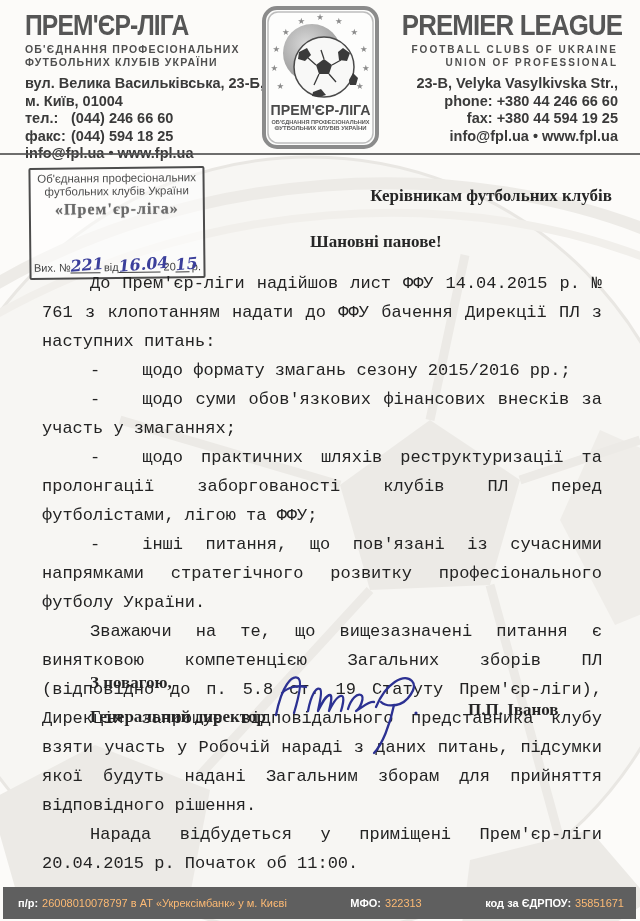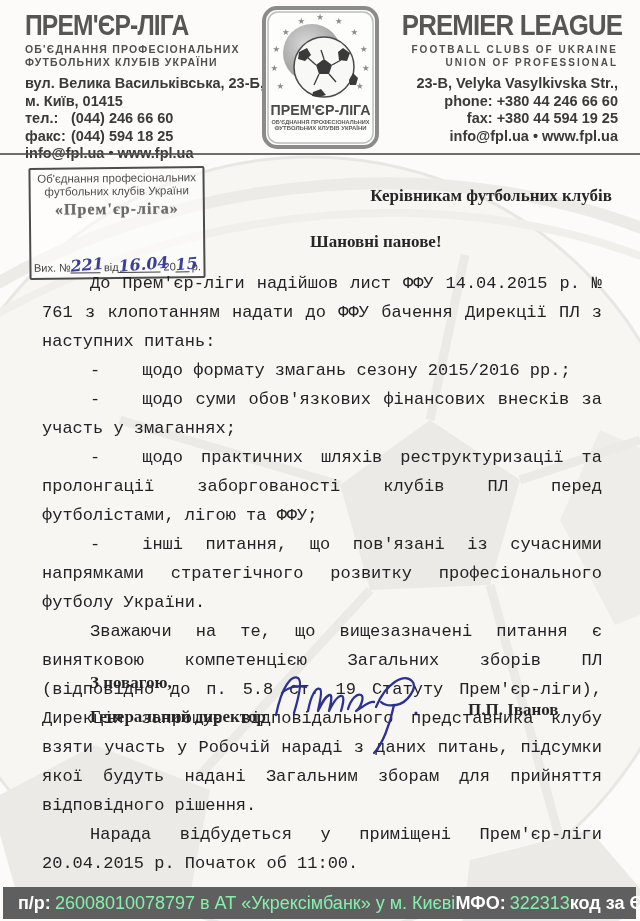--- a/index.html
+++ b/index.html
@@ -58,22 +58,22 @@
   .closing{position:absolute;left:90px;top:666px;
     font-family:"Liberation Serif",serif;font-size:17px;font-weight:700;color:#262626;line-height:34px;}
   .signer-name{position:absolute;left:468px;top:700px;
     font-family:"Liberation Serif",serif;font-size:17px;font-weight:700;color:#262626;}
   .signature{position:absolute;left:268px;top:645px;width:180px;height:115px;}
 
   
   .footer{position:absolute;left:3px;right:4px;top:887px;height:32px;background:#5f5f5f;
     display:flex;align-items:center;justify-content:space-between;
     padding:0 12px 0 15px;box-sizing:border-box;
-    color:#fff;font-size:18px;font-weight:700;white-space:nowrap;}
-  .footer .val{font-weight:500;color:#86efac;margin-left:4px;}
+    color:#fff;font-size:11px;font-weight:700;white-space:nowrap;}
+  .footer .val{font-weight:500;color:#fdba74;margin-left:4px;}
   .fgrp{display:flex;align-items:center;}
 </style>
 </head>
 <body>
 
 <div class="page">
 
   <svg class="layer wm" viewBox="0 0 640 921" width="640" height="921">
     <circle cx="310" cy="545" r="388" fill="#f7f6f3" stroke="#e9e7e3" stroke-width="3"></circle>
     <path d="M -30 300 C 180 165 470 150 670 240" fill="none" stroke="#edebe7" stroke-width="12"></path>
@@ -88,21 +88,21 @@
   <div class="layer content">
 
     <div class="hdr-left">
       <div class="hdr-title"><span class="scx">ПРЕМ'ЄР-ЛІГА</span></div>
       <div class="hdr-sub">
         <div>ОБ'ЄДНАННЯ ПРОФЕСІОНАЛЬНИХ</div>
         <div>ФУТБОЛЬНИХ КЛУБІВ УКРАЇНИ</div>
       </div>
       <div class="hdr-addr">
         <div>вул. Велика Васильківська, 23-Б,</div>
-        <div>м. Київ, 01415</div>
+        <div>м. Київ, 01004</div>
         <div><span class="lbl">тел.:</span><span>(044) 246 66 60</span></div>
         <div><span class="lbl">факс:</span><span>(044) 594 18 25</span></div>
         <div>info@fpl.ua • www.fpl.ua</div>
       </div>
     </div>
 
     <svg class="hdr-logo" viewBox="0 0 119 145">
       <defs>
         <radialGradient id="gb" cx="40%" cy="35%" r="75%">
           <stop offset="0%" stop-color="#d9d9d9"></stop>

